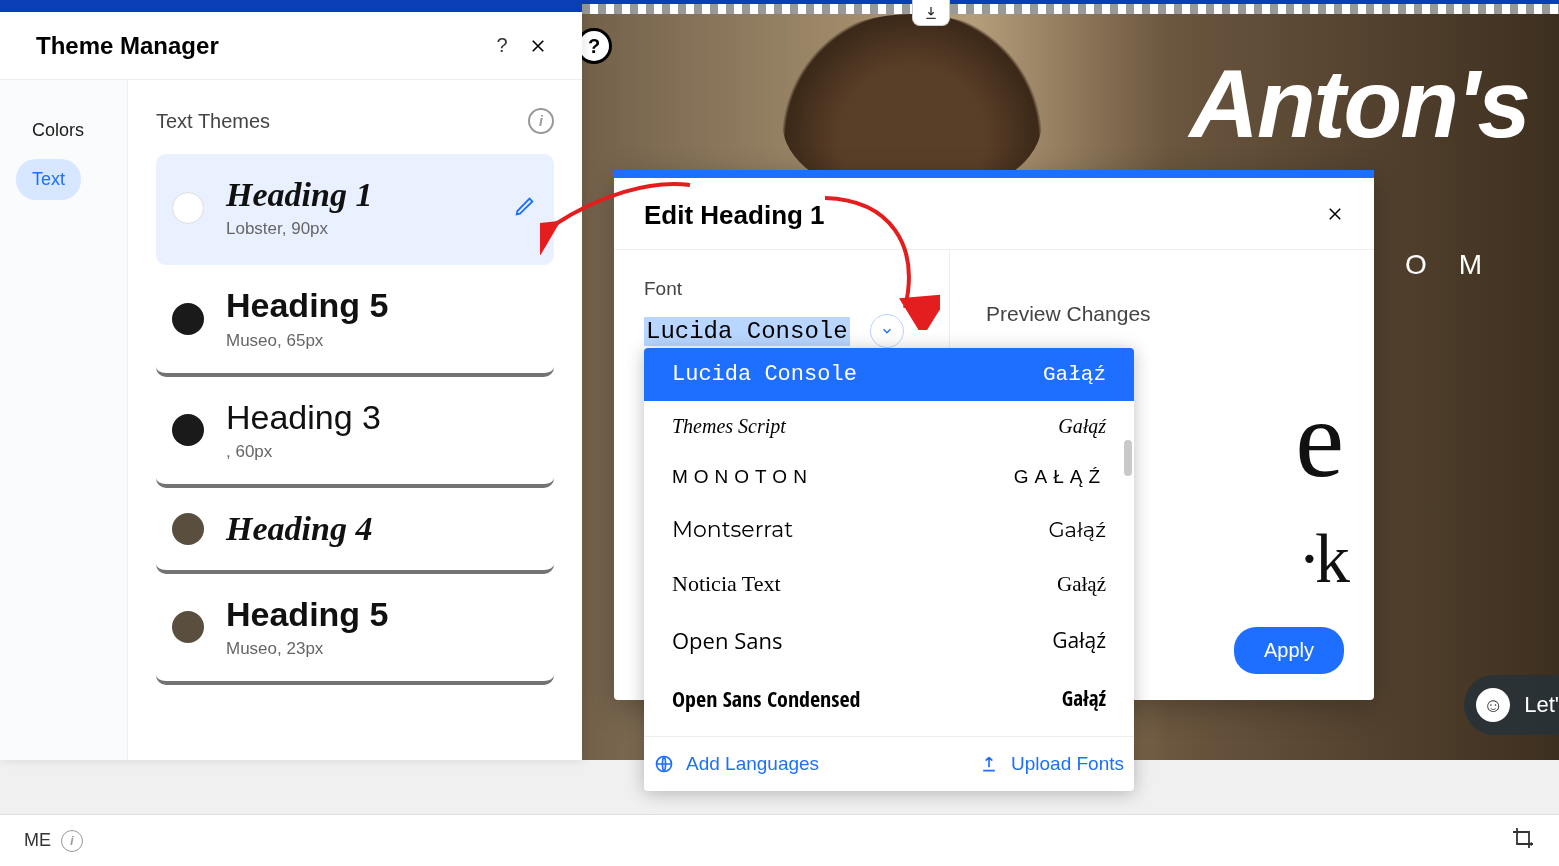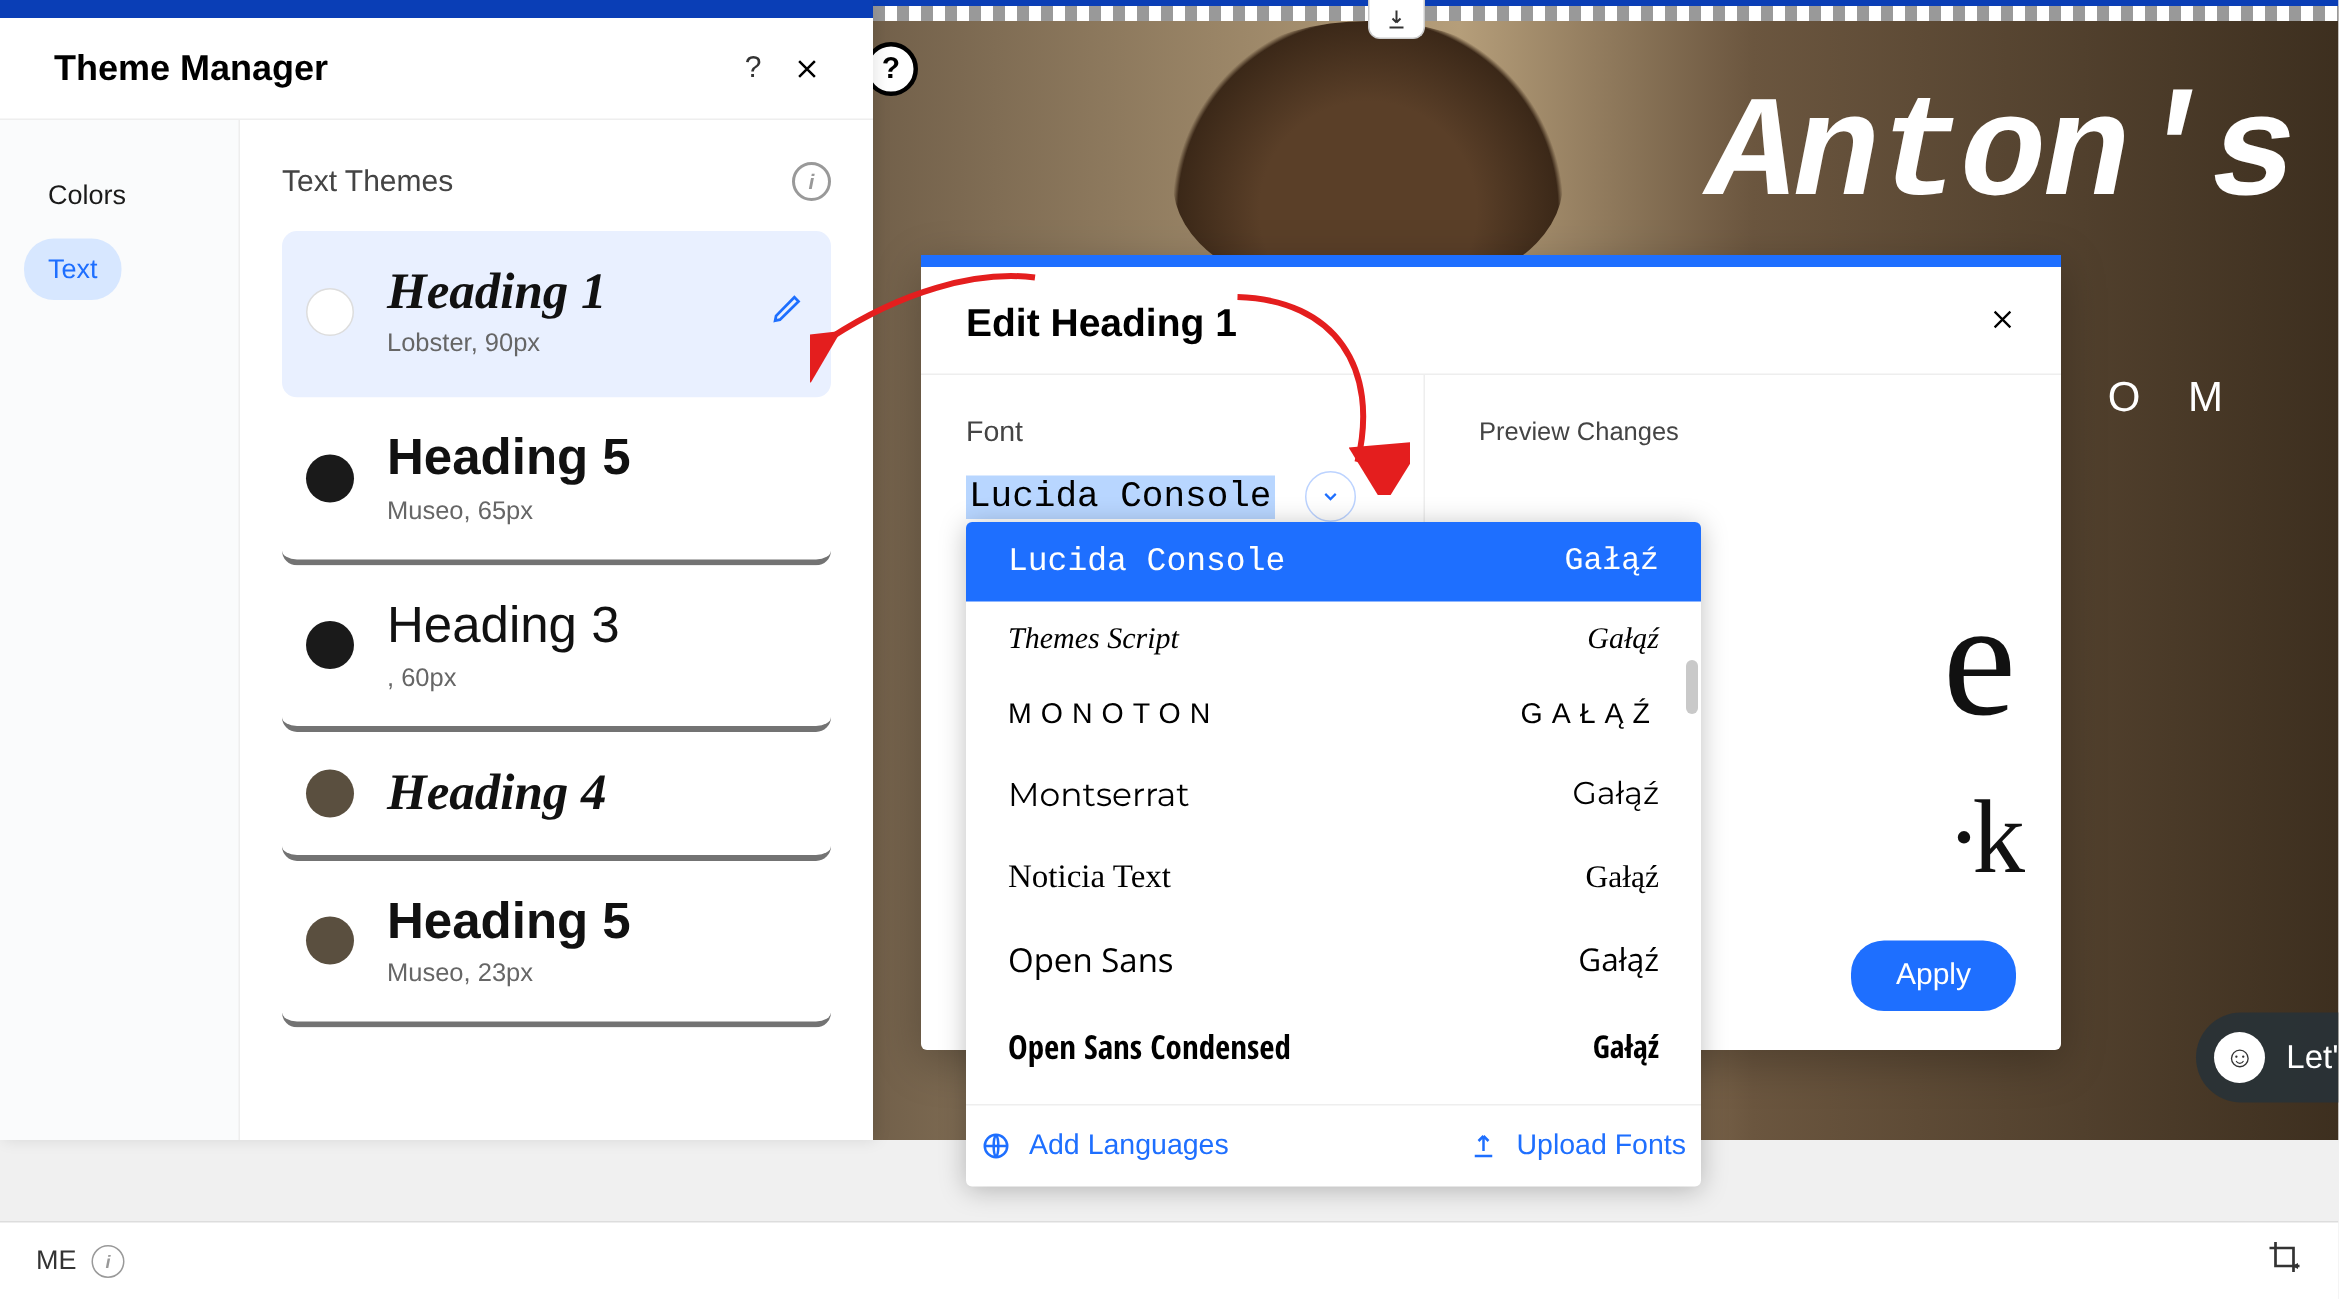--- a/index.html
+++ b/index.html
@@ -1,37 +1,37 @@
 <!DOCTYPE html>
 <html><head>
 <meta charset="utf-8">
 <style>
 * { margin: 0; padding: 0; box-sizing: border-box; }
 body { font-family: -apple-system, BlinkMacSystemFont, "Helvetica Neue", Arial, sans-serif; width: 1559px; height: 866px; overflow: hidden; background: #f0f0f0; position: relative; }
 
 
 .canvas { position: absolute; left: 582px; top: 0; right: 0; height: 760px; background: linear-gradient(90deg,#72604a 0%,#b59e7a 40%,#6b563f 60%,#3d2f1f 100%); border-top: 4px solid #0a3eb6; }
 .canvas-top { position: absolute; top: 0; left: 0; right: 0; height: 10px; background: repeating-linear-gradient(90deg,#999 0 8px,#fff 8px 16px); }
-.hero-title { position: absolute; top: 45px; right: 30px; font-family: Liberation Mono, monospace; font-style: italic; font-weight: bold; font-size: 96px; color: #fff; letter-spacing: -2px; margin-left: 44px; }
+.hero-title { position: absolute; top: 45px; right: 30px; font-family: Liberation Sans, sans-serif; font-style: italic; font-weight: bold; font-size: 96px; color: #fff; letter-spacing: -2px; margin-left: 44px; }
 .hair { position: absolute; left: 200px; top: 10px; width: 260px; height: 180px; background: radial-gradient(circle at 50% 70%,#5a3f28 40%,#3b2818 70%,transparent 72%); border-radius: 50% 50% 40% 40%; }
 .om-text { position: absolute; top: 245px; right: 65px; font-size: 28px; color: #fff; letter-spacing: 12px; font-weight: 300; }
 .download-btn { position: absolute; left: 912px; top: 0px; width: 38px; height: 26px; background: #fff; border: 1px solid #ccc; border-top: none; border-radius: 0 0 8px 8px; display: flex; align-items: center; justify-content: center; }
 .help-bubble { position: absolute; left: 576px; top: 28px; width: 36px; height: 36px; background: #fff; border: 3px solid #000; border-radius: 50%; display: flex; align-items: center; justify-content: center; font-size: 20px; font-weight: bold; }
 .blue-edge { position: absolute; left: 582px; top: 460px; width: 30px; height: 200px; background: #0a3eb6; }
 .lets { position: absolute; right: 0; top: 675px; height: 60px; background: rgba(40,50,55,.9); color: #fff; display: flex; align-items: center; padding: 0 0 0 60px; gap: 14px; font-size: 22px; font-weight: 500; border-radius: 30px 0 0 30px; }
 .smile { width: 34px; height: 34px; border-radius: 50%; background: #fff; color: #333; display: flex; align-items: center; justify-content: center; font-size: 20px; position: absolute; left: 12px; }
 
 
 .theme-panel { position: absolute; left: 0; top: 0; width: 582px; height: 760px; background: #fff; box-shadow: 2px 0 10px rgba(0,0,0,.1); display: flex; flex-direction: column; }
 .top-blue { height: 12px; background: #0a3eb6; }
 .tm-header { height: 68px; display: flex; align-items: center; padding: 0 26px 0 36px; border-bottom: 1px solid #eee; }
 .tm-title { font-size: 24px; font-weight: 700; flex: 1; }
 .tm-header .icon-btn { width: 36px; height: 36px; display: flex; align-items: center; justify-content: center; color: #333; font-size: 20px; cursor: pointer; }
 .tm-body { flex: 1; display: flex; overflow: hidden; }
-.tm-nav { width: 160px; background: #fafbfc; border-right: 1px solid #eee; padding: 30px 16px; }
+.tm-nav { width: 128px; background: #fafbfc; border-right: 1px solid #eee; padding: 30px 16px; }
 .nav-item { font-size: 18px; color: #1a1a1a; padding: 10px 16px; border-radius: 20px; cursor: pointer; margin-bottom: 8px; display: inline-block; }
 .nav-item.active { background: #d7e7ff; color: #1e6fff; }
 .tm-main { flex: 1; overflow-y: auto; padding: 28px 28px 0 28px; }
 .tm-section-head { display: flex; align-items: center; margin-bottom: 20px; }
 .tm-section-title { font-size: 20px; color: #444; flex: 1; }
 .info-icon { width: 26px; height: 26px; border: 2px solid #999; border-radius: 50%; display: flex; align-items: center; justify-content: center; color: #999; font-size: 14px; font-style: italic; font-weight: bold; }
 
 .theme-row { display: flex; align-items: center; gap: 22px; padding: 22px 16px; border-bottom: 4px solid #737373; border-radius: 10px; position: relative; cursor: pointer; }
 .theme-row.selected { background: #e9f0ff; border-bottom-color: transparent; }
 .swatch { width: 32px; height: 32px; border-radius: 50%; flex-shrink: 0; }
@@ -74,21 +74,21 @@
 .f-mont { font-family: Montserrat,Arial,sans-serif; }
 .f-noticia { font-family: Georgia,serif; }
 .f-opensans { font-family: "Open Sans",Arial,sans-serif; }
 .f-osc { font-family: "Open Sans Condensed",Arial Narrow,sans-serif; font-stretch: condensed; }
 .dd-footer { display: flex; border-top: 1px solid #eee; }
 .dd-foot-btn { flex: 1; display: flex; align-items: center; gap: 12px; padding: 16px 10px; color: #1e6fff; font-size: 19px; cursor: pointer; }
 .dd-foot-btn + .dd-foot-btn { justify-content: flex-end; }
 .dd-scrollbar { position: absolute; right: 2px; top: 92px; width: 8px; height: 36px; background: #c9c9c9; border-radius: 4px; }
 
 
-.preview-label { font-size: 17px; color: #444; }
+.preview-label { font-size: 21px; color: #444; margin-top: 24px; }
 .preview-sample { position: absolute; top: 140px; right: 30px; left: 36px; text-align: right; font-family: "Didot",Georgia,serif; color: #111; }
 .preview-e { font-size: 110px; line-height: .9; }
 .preview-k { font-size: 70px; margin-top: 30px; letter-spacing: -6px; }
 .apply-btn { position: absolute; bottom: 26px; right: 30px; background: #1e6fff; color: #fff; border: none; padding: 12px 30px; border-radius: 22px; font-size: 20px; cursor: pointer; }
 
 
 .arrow-svg { position: absolute; pointer-events: none; z-index: 60; }
 
 
 .bottom-bar { position: absolute; left: 0; right: 0; bottom: 0; height: 52px; background: #fff; border-top: 1px solid #ddd; display: flex; align-items: center; padding: 0 24px; font-size: 18px; color: #333; gap: 10px; }

